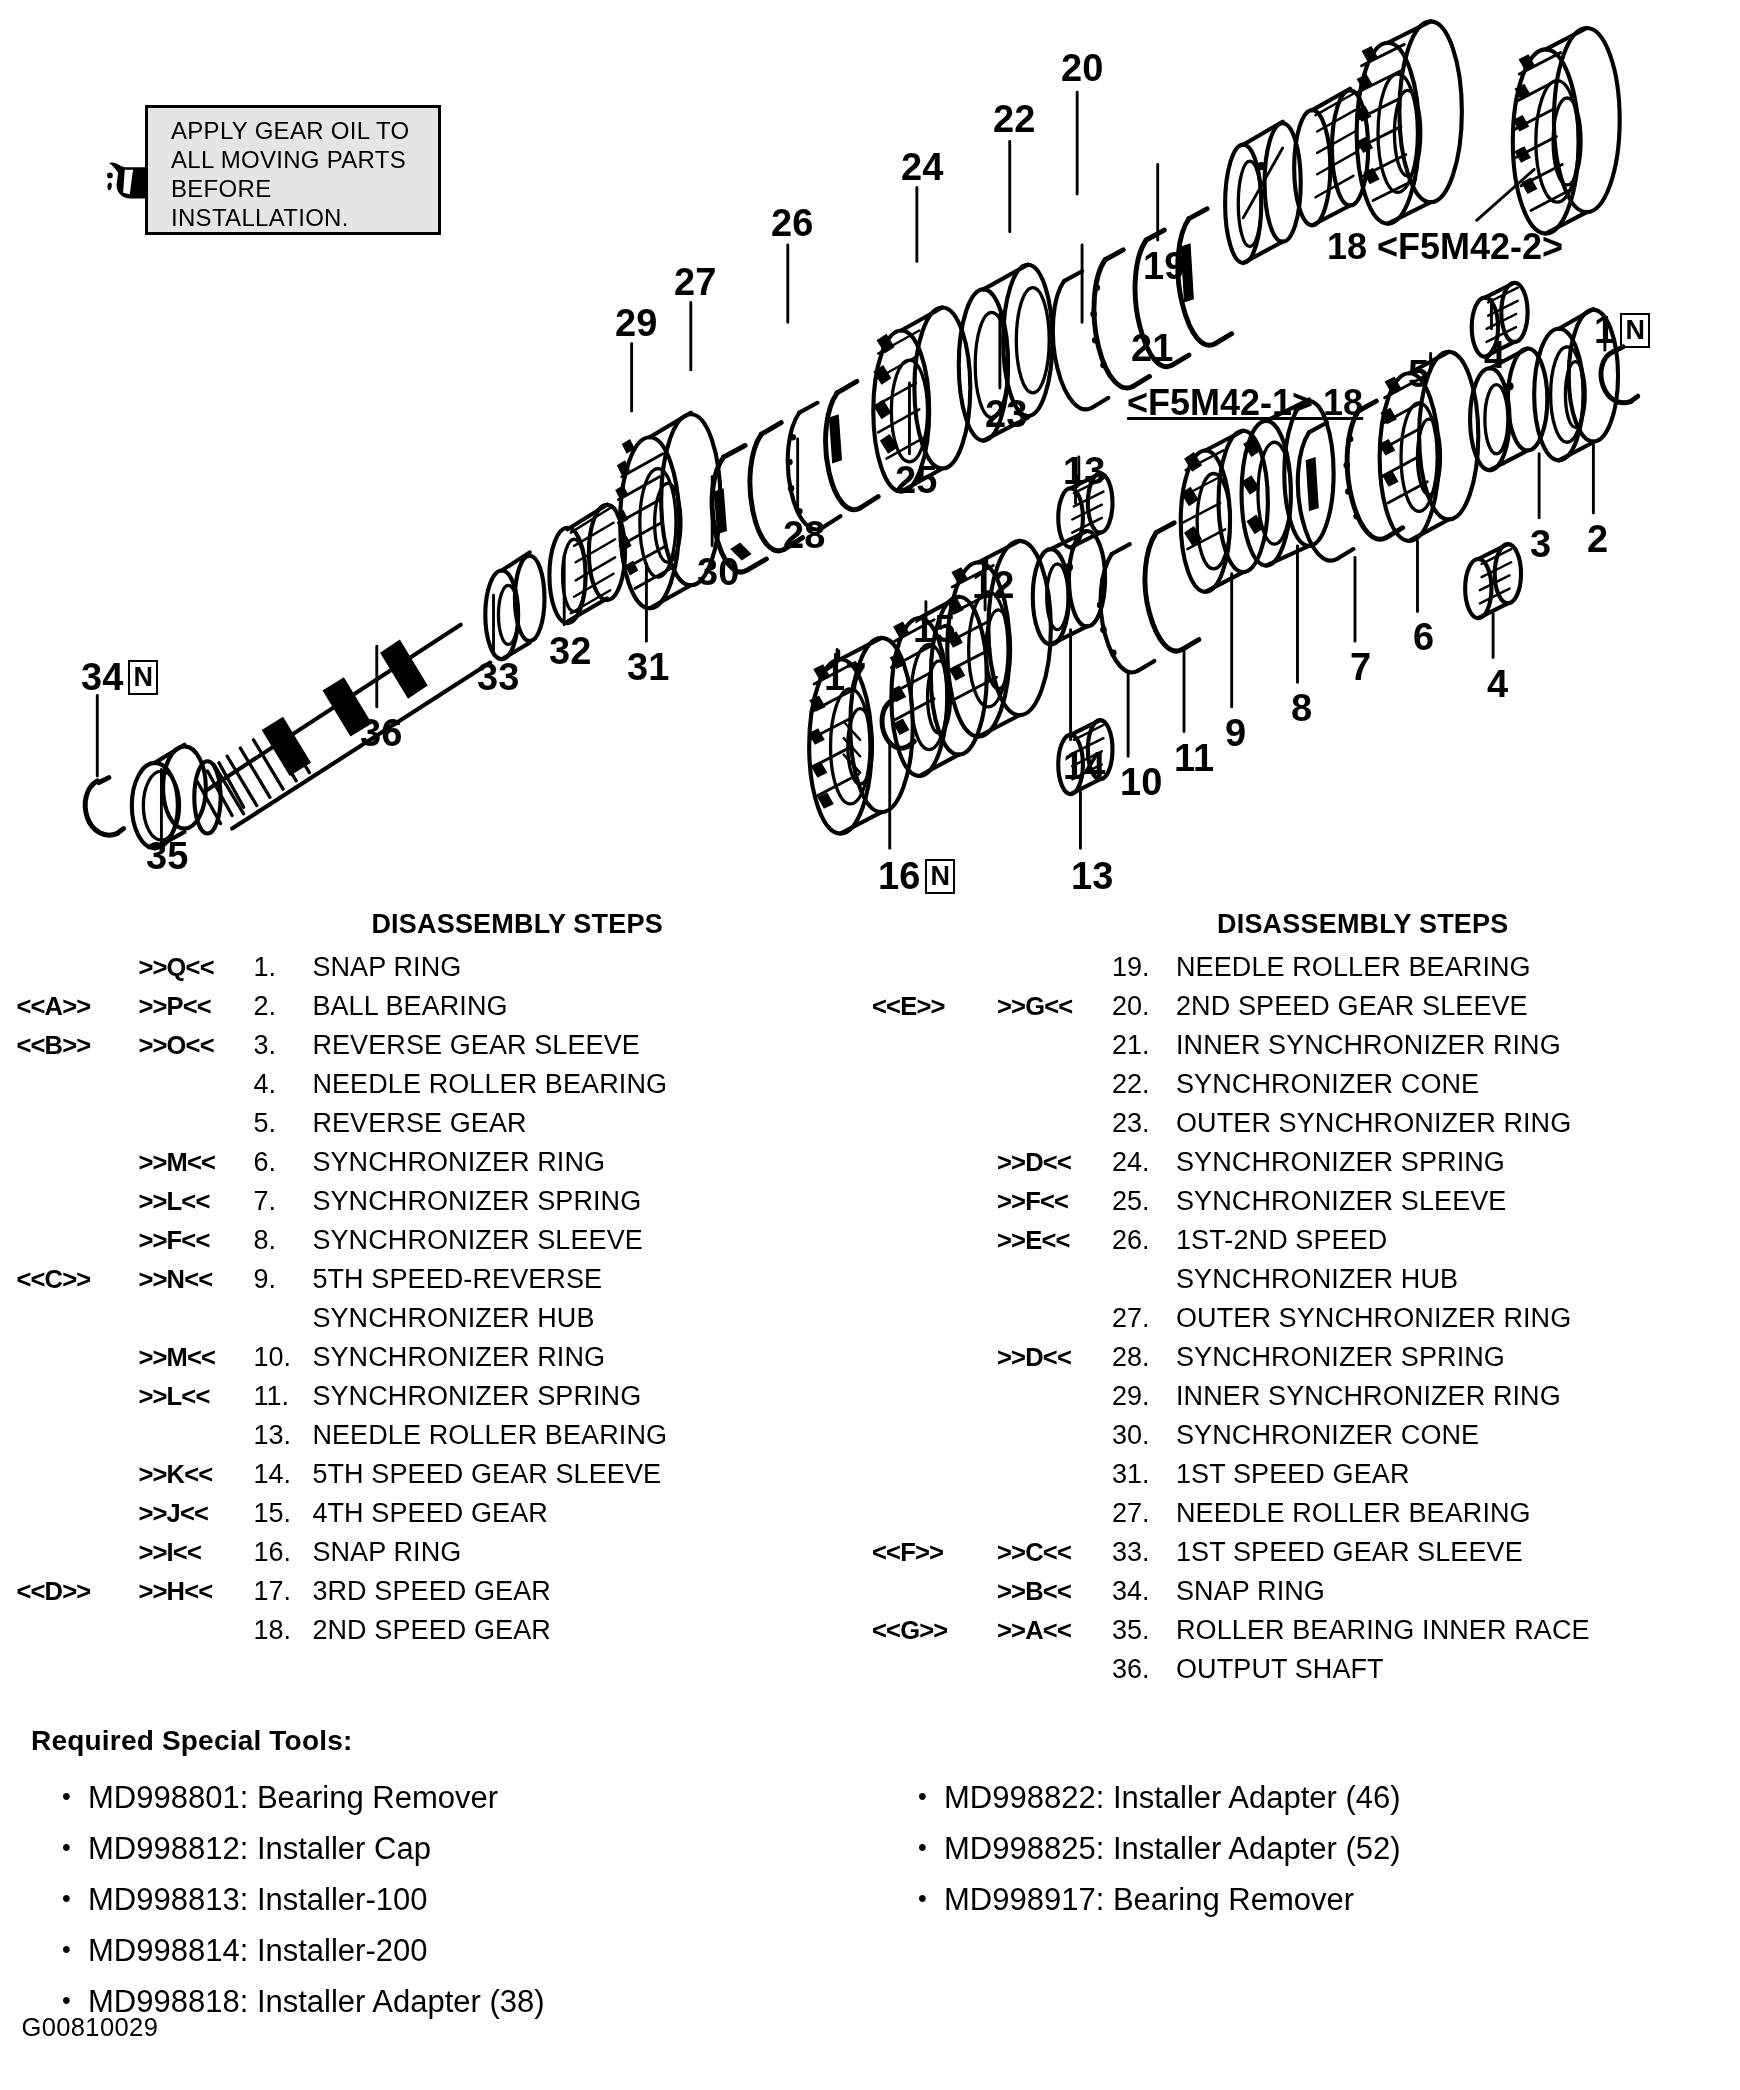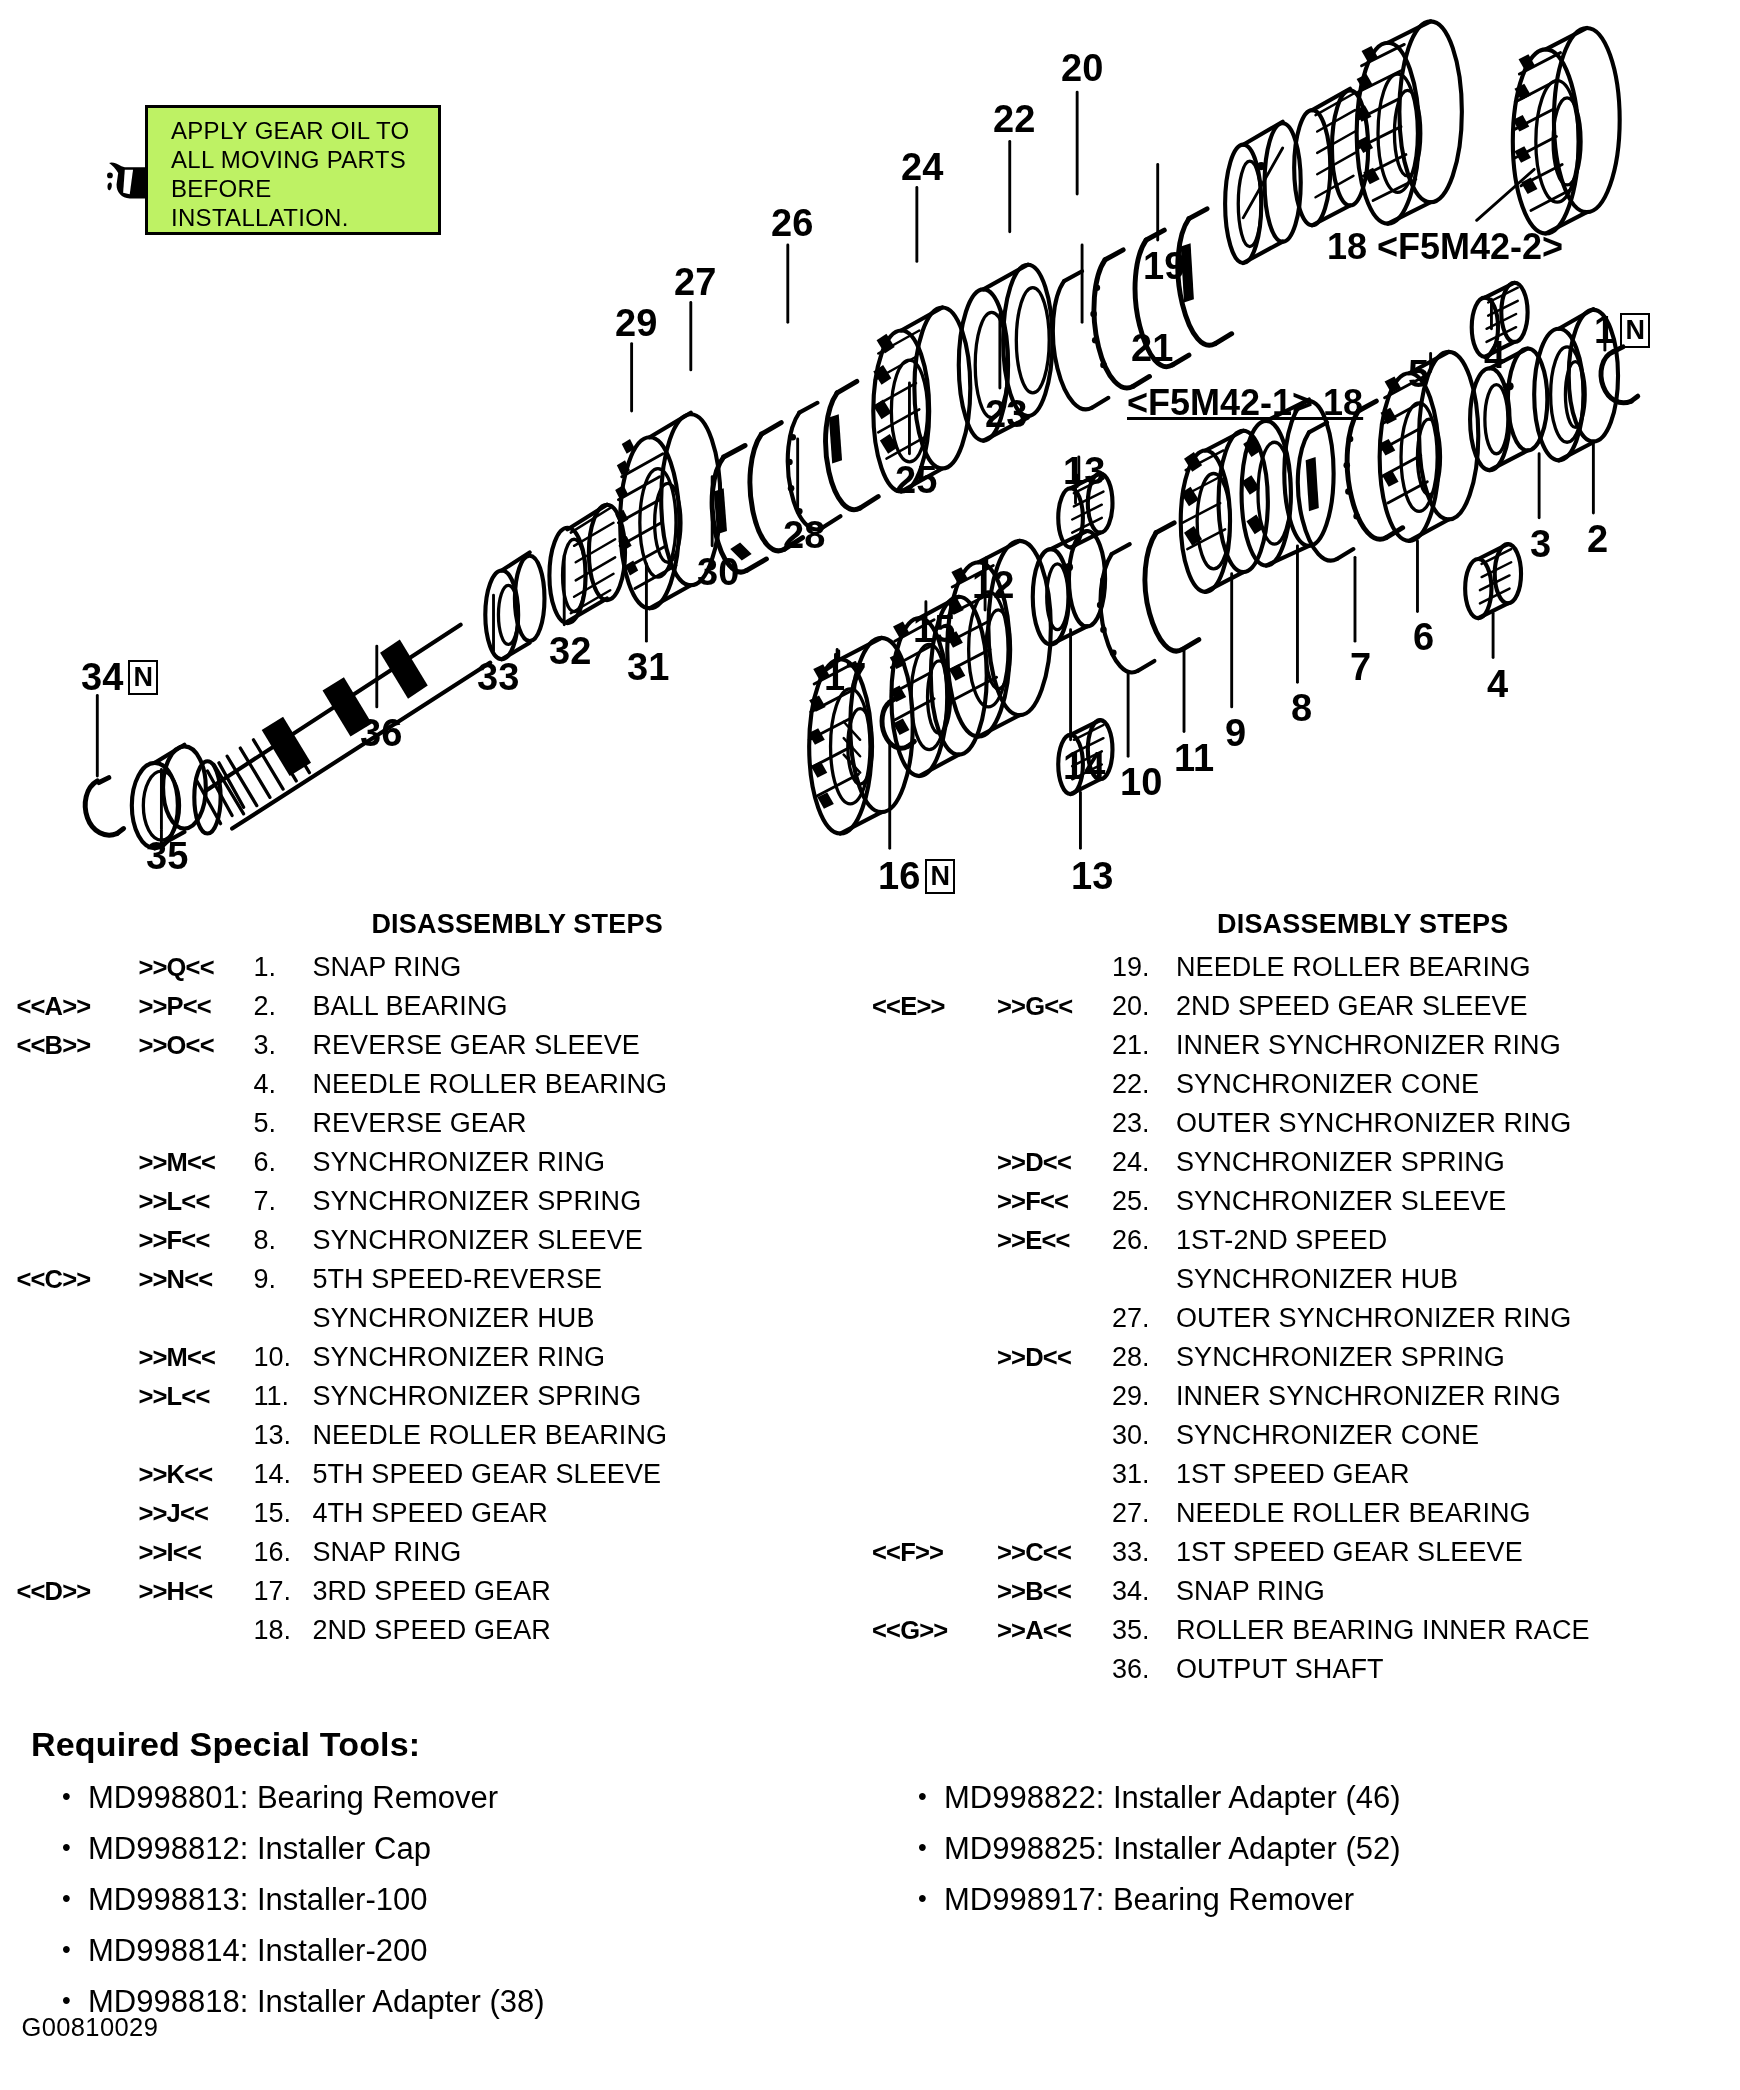--- a/index.html
+++ b/index.html
@@ -18,21 +18,21 @@
 
   
   #oil-note {
     position: absolute;
     left: 145px;
     top: 105px;
     width: 296px;
     height: 130px;
     border: 3.3px solid #000;
     box-sizing: border-box;
-    background: #bef264;
+    background: #e5e5e5;
   }
   #oil-note .note-text {
     position: absolute;
     left: 23px;
     top: 8.2px;
     width: 263px;
     font-size: 24px;
     line-height: 29px;
     letter-spacing: 0.3px;
     font-weight: 400;
@@ -108,21 +108,21 @@
   #steps-right .steps-title { margin-left: 345px; margin-bottom: 11.5px; }
   #steps-right .col-aa  { width: 125px; }
   #steps-right .col-arr { width: 115px; }
   #steps-right .col-num { width: 64px; }
 
   
   #tools-title {
     position: absolute;
     left: 31px;
     top: 1725px;
-    font-size: 34px;
+    font-size: 28px;
     font-weight: 700;
     letter-spacing: 0.2px;
   }
   .tools-list {
     position: absolute;
     font-size: 31px;
     line-height: 51px;
     list-style: none;
     margin: 0;
     padding: 0;

